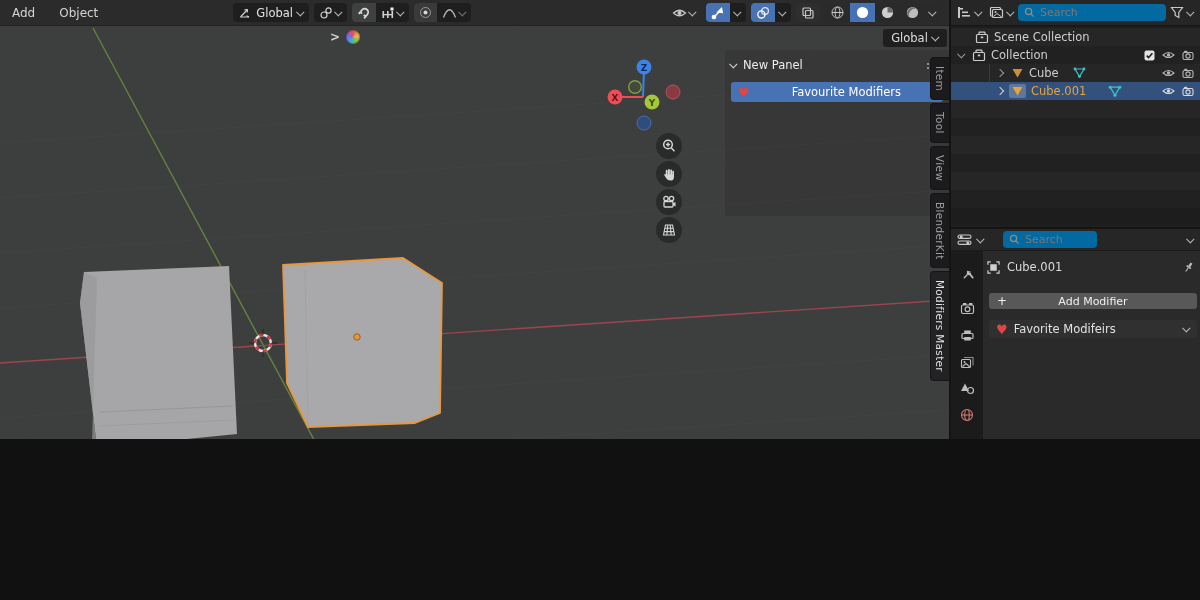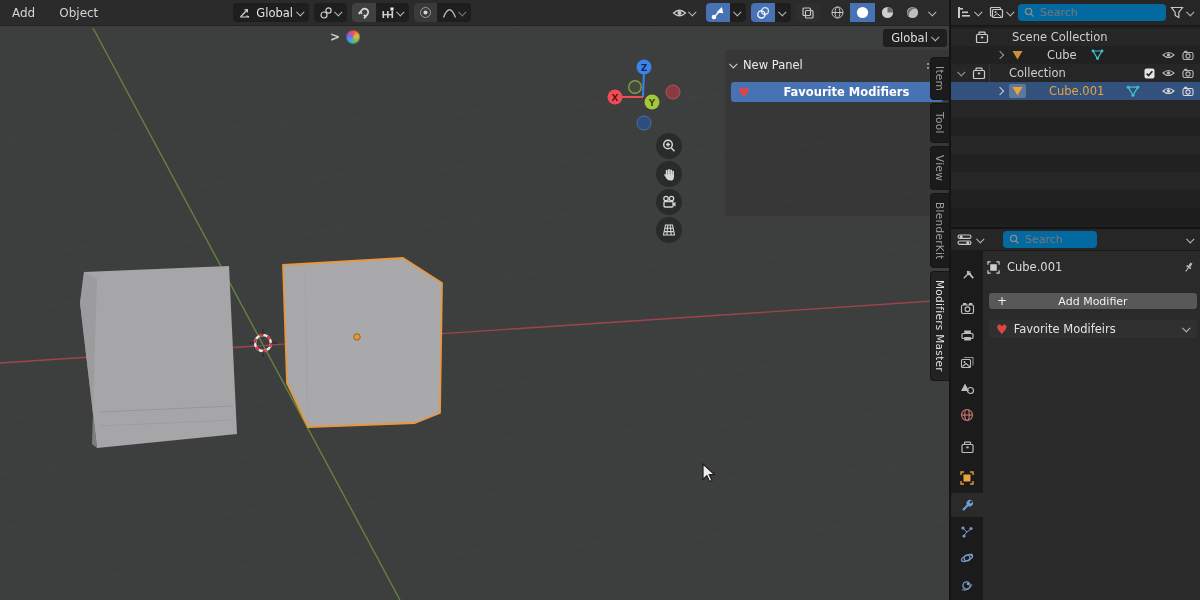--- a/index.html
+++ b/index.html
@@ -1,18 +1,18 @@
 <!DOCTYPE html>
 <html style="--accent-blue: #4772b3; --selection-blue: #33517d; --active-orange: #e8a33d; --heart-red: #e04545; --axis-x-red: #ee4d56; --axis-y-green: #a4c73c; --axis-z-blue: #3d82e8;"><head>
 <meta charset="utf-8">
 <style>
   * { margin:0; padding:0; box-sizing:border-box; user-select:none; }
   html,body { background:#111; }
   .app {
-    position:relative; width:1200px; height:600px; overflow:hidden;
+    position:relative; width:1200px; height:439px; overflow:hidden;
     font-family:"DejaVu Sans","Liberation Sans",sans-serif;
     font-size:12px; color:#d8d8d8; background:#2b2b2b;
   }
   
   .topbar {
     position:absolute; left:0; top:0; width:949px; height:26px;
     background:#2b2b2b; display:flex; align-items:center; border-bottom:1px solid #222;
   }
   .menu-item { padding:0 12px; color:#d4d4d4; font-size:12px; cursor:default; }
   .hgroup { display:flex; align-items:flex-end; height:19px; background:#1e1e1e;
@@ -47,21 +47,21 @@
   .npanel-header { display:flex; align-items:center; gap:6px; height:16px; margin-bottom:9px; }
   .npanel-title { font-size:11.5px; color:#ececec; }
   .drag-dots { margin-left:auto; width:15px; height:7px; margin-right:2px;
     background-image:radial-gradient(#8f8f8f 34%, transparent 36%); background-size:4px 4px; }
   .nrow { display:flex; align-items:center; height:20px; border-radius:3px; margin-bottom:7px;
     padding:0 7px; gap:7px; font-size:11.5px; color:#e6e6e6; }
   .nrow.dark { background:#1e1e1e; }
   .nrow.blue { background:var(--accent-blue); color:#fff; }
   .nrow.gray { background:#595959; color:#f2f2f2; }
   .nrow .grow { flex:1; }
-  .nrow .center-label { flex:1; text-align:center;font-weight:bold; }
+  .nrow .center-label { flex:1; text-align:center; }
   .heart { color:var(--heart-red); font-size:13px; line-height:1; }
   
   .side-tabs { position:absolute; right:0; top:31px; display:flex; flex-direction:column; gap:3px; align-items:flex-end; }
   .side-tab { writing-mode:vertical-rl; background:#1b1b1d; color:#9e9e9e; font-size:10.5px;
     padding:8px 3px; border:1px solid #151515; border-right:none; border-radius:4px 0 0 4px; letter-spacing:.3px; }
   .side-tab.active { color:#e3e3e3; background:#222224; }
   
   .nav-btn { position:absolute; width:26px; height:26px; border-radius:50%;
     background:rgba(26,26,26,0.55); display:flex; align-items:center; justify-content:center; }
   
@@ -77,21 +77,21 @@
     height:17px; padding:0 6px; }
   .search-box input { background:transparent; border:none; outline:none; color:#c9c9c9; font-size:11px;
     width:100%; font-family:inherit; }
   .search-box input::placeholder { color:#787878; }
   .outl-body { position:relative; height:199px; background:#1d1d1d; overflow:hidden; }
   .outl-body::before { content:""; position:absolute; left:0; right:0; top:2px; height:180px;
     background:repeating-linear-gradient(180deg,#262626 0 18px,#212121 18px 36px); }
   .outl-row { position:relative; height:18px; display:flex; align-items:center; font-size:11.5px; color:#cfcfcf; }
   .outl-row.selected { background:var(--selection-blue); }
   .outl-row.selected .outl-label { color:var(--active-orange); }
-  .outl-label { padding-left:23px; }
+  .outl-label { padding-left:5px; }
   .row-right { position:absolute; right:6px; display:flex; align-items:center; gap:7px; }
   .tri { font-size:0; }
   .active-icon-box { background:rgba(255,255,255,0.22); border-radius:2px; padding:1px 2px; }
   .hier-line { position:absolute; left:38px; top:38px; width:1px; height:34px; background:#3a3a3a; }
   
   .props { position:absolute; left:0; top:227px; right:0; bottom:0; background:#2a2a2b; border-top:2px solid #141414; }
   .props-header { height:22px; background:#262626; display:flex; align-items:center; padding:0 6px; gap:5px;
     border-bottom:1px solid #1a1a1a; }
   .props-body { position:relative; height:349px; }
   .props-tabs { position:absolute; left:0; top:0; width:32px; bottom:0; background:#1b1b1b; }
@@ -478,70 +478,70 @@
           <span class="icon">
             <svg width="14" height="13" viewBox="0 0 14 13" fill="none" stroke="#cdcdcd" stroke-width="1.2">
               <rect x="1.5" y="3.5" width="11" height="8" rx="1"></rect>
                 <rect x="4" y="1.2" width="6" height="2.3" rx="0.6"></rect>
               <rect x="5.8" y="5.5" width="2.4" height="1.8" fill="#cdcdcd" stroke="none"></rect>
               </svg>
           </span>
           <span class="outl-label">Scene Collection</span>
         </div>
 
+        <div class="outl-row" style="padding-left:8px">
+          <span class="chev" style="border-color:#9a9a9a"></span>
+          <span class="icon" style="margin-left:7px">
+            <svg width="14" height="13" viewBox="0 0 14 13" fill="none" stroke="#cdcdcd" stroke-width="1.2">
+              <rect x="1.5" y="3.5" width="11" height="8" rx="1"></rect>
+                <rect x="4" y="1.2" width="6" height="2.3" rx="0.6"></rect>
+              <rect x="5.8" y="5.5" width="2.4" height="1.8" fill="#cdcdcd" stroke="none"></rect>
+              </svg>
+          </span>
+          <span class="outl-label">Collection</span>
+          <span class="row-right">
+            <span class="icon">
+              <svg width="11" height="11" viewBox="0 0 11 11">
+                  <rect x="0.5" y="0.5" width="10" height="10" rx="2" fill="#e4e4e4"></rect>
+              <path d="M2.7 5.6 L4.6 7.6 L8.4 3.2" fill="none" stroke="#222" stroke-width="1.6"></path>
+                </svg>
+            </span>
+            <span class="icon">
+              <svg width="13" height="10" viewBox="0 0 13 10">
+                  <path d="M1 5 Q6.5 0 12 5 Q6.5 10 1 5 Z" fill="none" stroke="#b5b5b5" stroke-width="1.1"></path>
+                  <circle cx="6.5" cy="5" r="1.7" fill="#b5b5b5"></circle>
+                </svg>
+            </span>
+            <span class="icon">
+              <svg width="12" height="11" viewBox="0 0 12 11" fill="none" stroke="#b5b5b5" stroke-width="1.1">
+                <rect x="1" y="2.5" width="10" height="7" rx="1.5"></rect>
+                  <circle cx="6" cy="6" r="2.1"></circle>
+                  <rect x="2.2" y="0.8" width="3" height="1.6" fill="#b5b5b5" stroke="none"></rect>
+                </svg>
+            </span>
+          </span>
+        </div>
+
         <div class="outl-row" style="padding-left:46px">
           <span class="chev chev-right" style="border-color:#9a9a9a"></span>
           <span class="icon tri" style="margin-left:8px">
             <svg width="13" height="12" viewBox="0 0 13 12">
                 <polygon points="1.5,2 11.5,2 6.5,10.5" style="fill:var(--active-orange)" opacity="0.85"></polygon>
               </svg>
           </span>
           <span class="outl-label">Cube</span>
           <span class="icon" style="margin-left:14px">
             <svg width="13" height="12" viewBox="0 0 13 12">
                 <polygon points="2,2 11,2 6.5,9.5" fill="none" stroke="#3fc1c9" stroke-width="1.2"></polygon>
               <circle cx="2" cy="2" r="1.4" fill="#3fc1c9"></circle>
                 <circle cx="11" cy="2" r="1.4" fill="#3fc1c9"></circle>
                 <circle cx="6.5" cy="9.5" r="1.4" fill="#3fc1c9"></circle>
               </svg>
           </span>
           <span class="row-right">
-            <span class="icon">
-              <svg width="13" height="10" viewBox="0 0 13 10">
-                  <path d="M1 5 Q6.5 0 12 5 Q6.5 10 1 5 Z" fill="none" stroke="#b5b5b5" stroke-width="1.1"></path>
-                  <circle cx="6.5" cy="5" r="1.7" fill="#b5b5b5"></circle>
-                </svg>
-            </span>
-            <span class="icon">
-              <svg width="12" height="11" viewBox="0 0 12 11" fill="none" stroke="#b5b5b5" stroke-width="1.1">
-                <rect x="1" y="2.5" width="10" height="7" rx="1.5"></rect>
-                  <circle cx="6" cy="6" r="2.1"></circle>
-                  <rect x="2.2" y="0.8" width="3" height="1.6" fill="#b5b5b5" stroke="none"></rect>
-                </svg>
-            </span>
-          </span>
-        </div>
-
-        <div class="outl-row" style="padding-left:8px">
-          <span class="chev" style="border-color:#9a9a9a"></span>
-          <span class="icon" style="margin-left:7px">
-            <svg width="14" height="13" viewBox="0 0 14 13" fill="none" stroke="#cdcdcd" stroke-width="1.2">
-              <rect x="1.5" y="3.5" width="11" height="8" rx="1"></rect>
-                <rect x="4" y="1.2" width="6" height="2.3" rx="0.6"></rect>
-              <rect x="5.8" y="5.5" width="2.4" height="1.8" fill="#cdcdcd" stroke="none"></rect>
-              </svg>
-          </span>
-          <span class="outl-label">Collection</span>
-          <span class="row-right">
-            <span class="icon">
-              <svg width="11" height="11" viewBox="0 0 11 11">
-                  <rect x="0.5" y="0.5" width="10" height="10" rx="2" fill="#e4e4e4"></rect>
-              <path d="M2.7 5.6 L4.6 7.6 L8.4 3.2" fill="none" stroke="#222" stroke-width="1.6"></path>
-                </svg>
-            </span>
             <span class="icon">
               <svg width="13" height="10" viewBox="0 0 13 10">
                   <path d="M1 5 Q6.5 0 12 5 Q6.5 10 1 5 Z" fill="none" stroke="#b5b5b5" stroke-width="1.1"></path>
                   <circle cx="6.5" cy="5" r="1.7" fill="#b5b5b5"></circle>
                 </svg>
             </span>
             <span class="icon">
               <svg width="12" height="11" viewBox="0 0 12 11" fill="none" stroke="#b5b5b5" stroke-width="1.1">
                 <rect x="1" y="2.5" width="10" height="7" rx="1.5"></rect>
                   <circle cx="6" cy="6" r="2.1"></circle>

